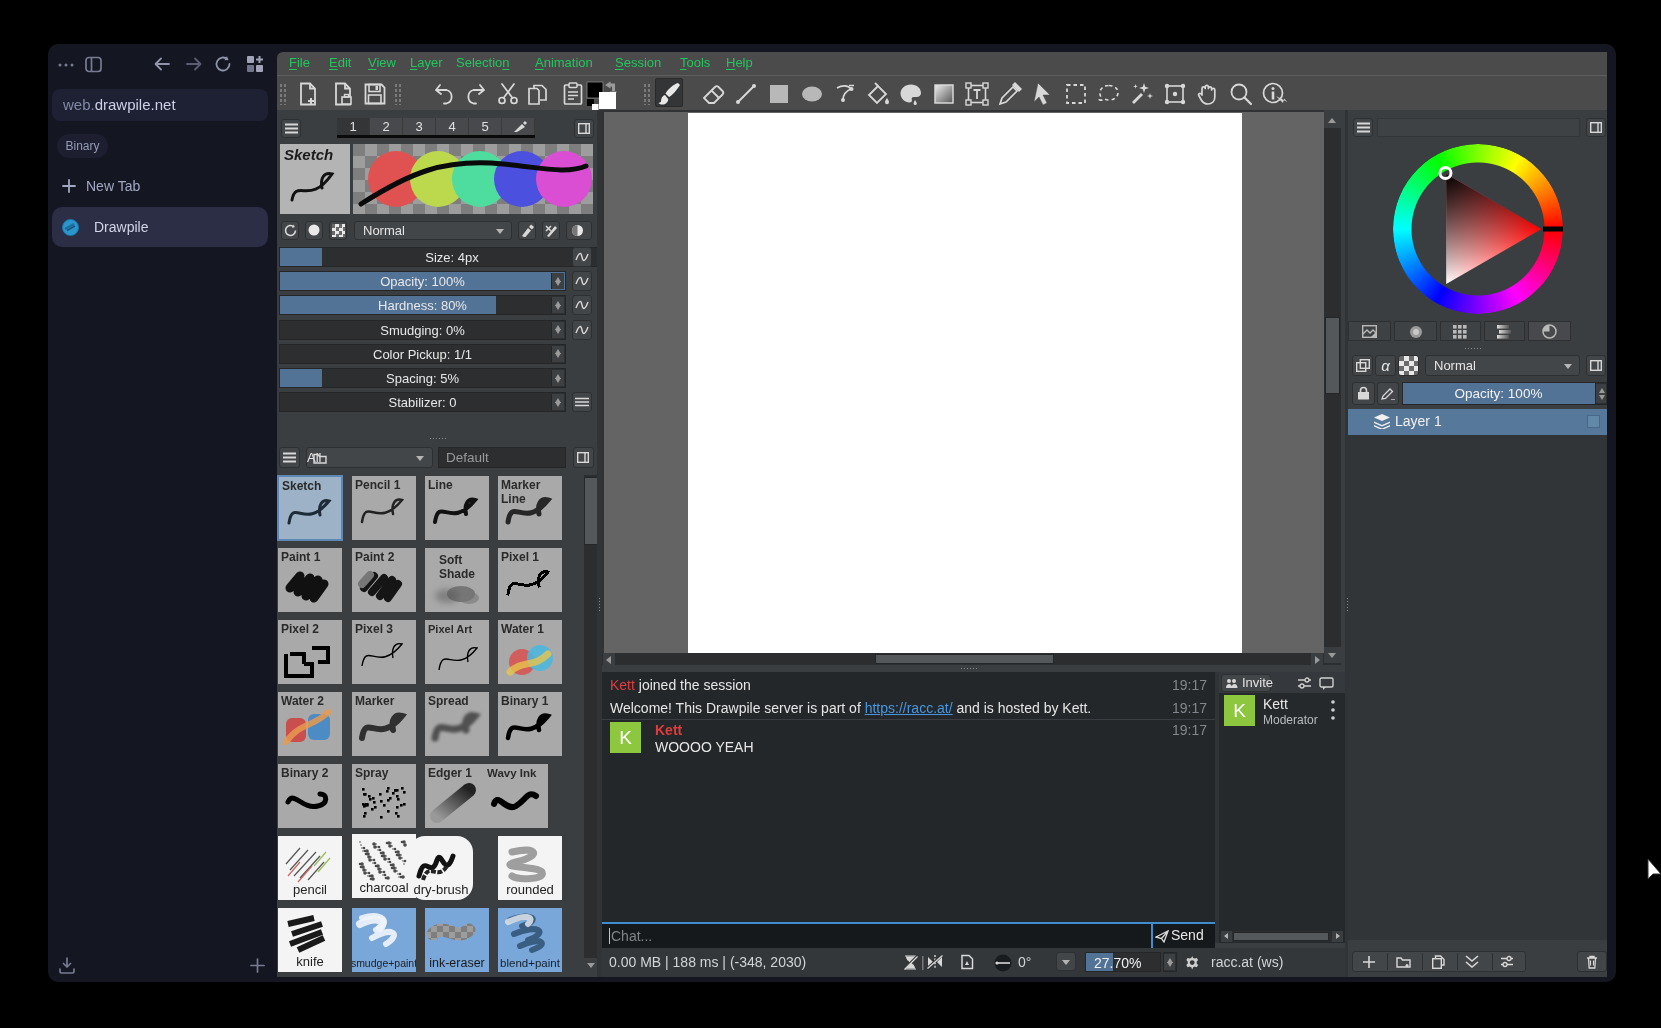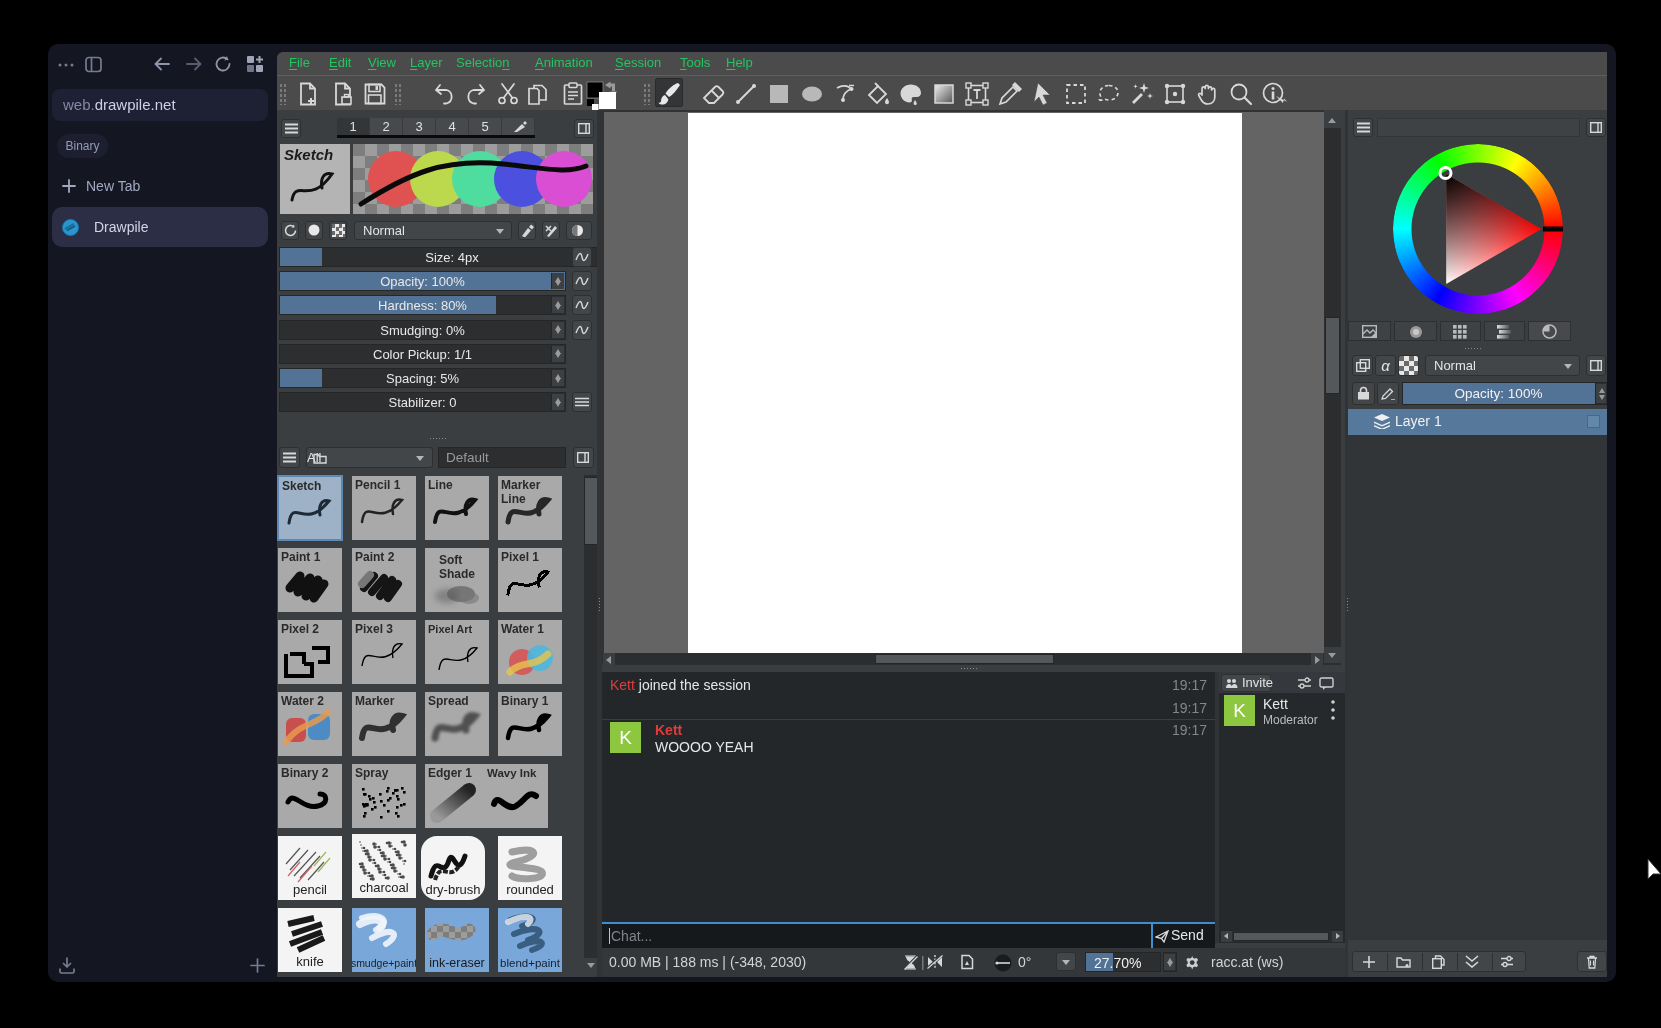--- a/index.html
+++ b/index.html
@@ -680,21 +680,21 @@
               <circle cx="23" cy="13" r="1.8" fill="#222"></circle>
               <circle cx="52" cy="30" r="0.8" fill="#222"></circle>
               <circle cx="35" cy="9" r="1.3" fill="#222"></circle>
               <circle cx="18" cy="26" r="1.8" fill="#222"></circle>
               <circle cx="47" cy="43" r="0.8" fill="#222"></circle>
               <circle cx="30" cy="22" r="1.3" fill="#222"></circle>
               <circle cx="13" cy="39" r="1.8" fill="#222"></circle>
             </g>
           </svg>
         </div>
-      <div class="tile" style="left:144px;top:726px;background:#f4f4f4;border-radius:16px;">
+      <div class="tile" style="left:132px;top:726px;background:#f4f4f4;border-radius:16px;">
           <svg width="64" height="64">
             <text x="32" y="58" font-size="13" fill="#222" text-anchor="middle">dry-brush</text>
             <path d="M10 40 C16 16 22 44 28 24 C32 12 36 44 44 20" stroke="#111" stroke-width="5" fill="none" stroke-linecap="round" stroke-dasharray="7 1.5"></path>
             <path d="M14 44 C20 24 28 46 38 30" stroke="#222" stroke-width="4" fill="none" stroke-dasharray="5 1.5"></path>
           </svg>
         </div>
       <div class="tile" style="left:221px;top:726px;background:#f4f4f4;">
           <svg width="64" height="64">
             <text x="32" y="58" font-size="13" fill="#222" text-anchor="middle">rounded</text>
             <path d="M14 16 C40 10 44 20 18 26 C-4 32 40 30 44 36 C48 44 20 44 14 40" fill="none" stroke="#888" stroke-width="7" stroke-linecap="round" opacity="0.8"></path>
@@ -755,20 +755,21 @@
       <div class="sbtn" style="left:1px;top:543px;width:12px;height:12px"></div>
       <div class="abs" style="left:4px;top:546px;border-top:4px solid transparent;border-bottom:4px solid transparent;border-right:5px solid #9a9a9a"></div>
       <div class="sbtn" style="left:709px;top:543px;width:12px;height:12px"></div>
       <div class="abs" style="left:713px;top:546px;border-top:4px solid transparent;border-bottom:4px solid transparent;border-left:5px solid #9a9a9a"></div>
       <div class="thumb" style="left:273px;top:544px;width:179px;height:10px"></div>
       <div class="abs" style="left:0;top:555px;width:743px;height:7px;background:#3b3e40"></div>
       <div class="dots-h" style="left:358px;top:557px"></div>
       <div class="abs" style="left:0;top:562px;width:613px;height:250px;background:#232729;font-size:14px;color:#e6e6e6">
       <div class="abs" style="left:8px;top:5px"><span class="red">Kett</span> joined the session</div>
       <div class="ts" style="left:570px;top:5px">19:17</div>
+      <div class="abs" style="left:8px;top:28px">Welcome! This Drawpile server is part of <span style="color:#4797e0;text-decoration:underline">https://racc.at/</span> and is hosted by Kett.</div>
       <div class="ts" style="left:570px;top:28px">19:17</div>
       <div class="abs" style="left:0;top:47px;width:613px;height:1px;background:#3a3e42"></div>
       <div class="abs" style="left:8px;top:50px;width:31px;height:31px;background:#8dc63f;color:#fff;font-size:19px;text-align:center;line-height:31px">K</div>
       <div class="abs red" style="left:53px;top:50px;font-weight:bold">Kett</div>
       <div class="ts" style="left:570px;top:50px">19:17</div>
       <div class="abs" style="left:53px;top:67px">WOOOO YEAH</div>
       </div>
       <div class="abs" style="left:617px;top:562px;width:126px;height:271px;background:#26292c">
       <div class="abs" style="left:0;top:0;width:126px;height:21px;background:#35383c"></div>
       <div class="btn" style="left:2px;top:2px;width:50px;height:18px;color:#e2e2e2;font-size:13px;line-height:16px;padding-left:20px">Invite</div>

